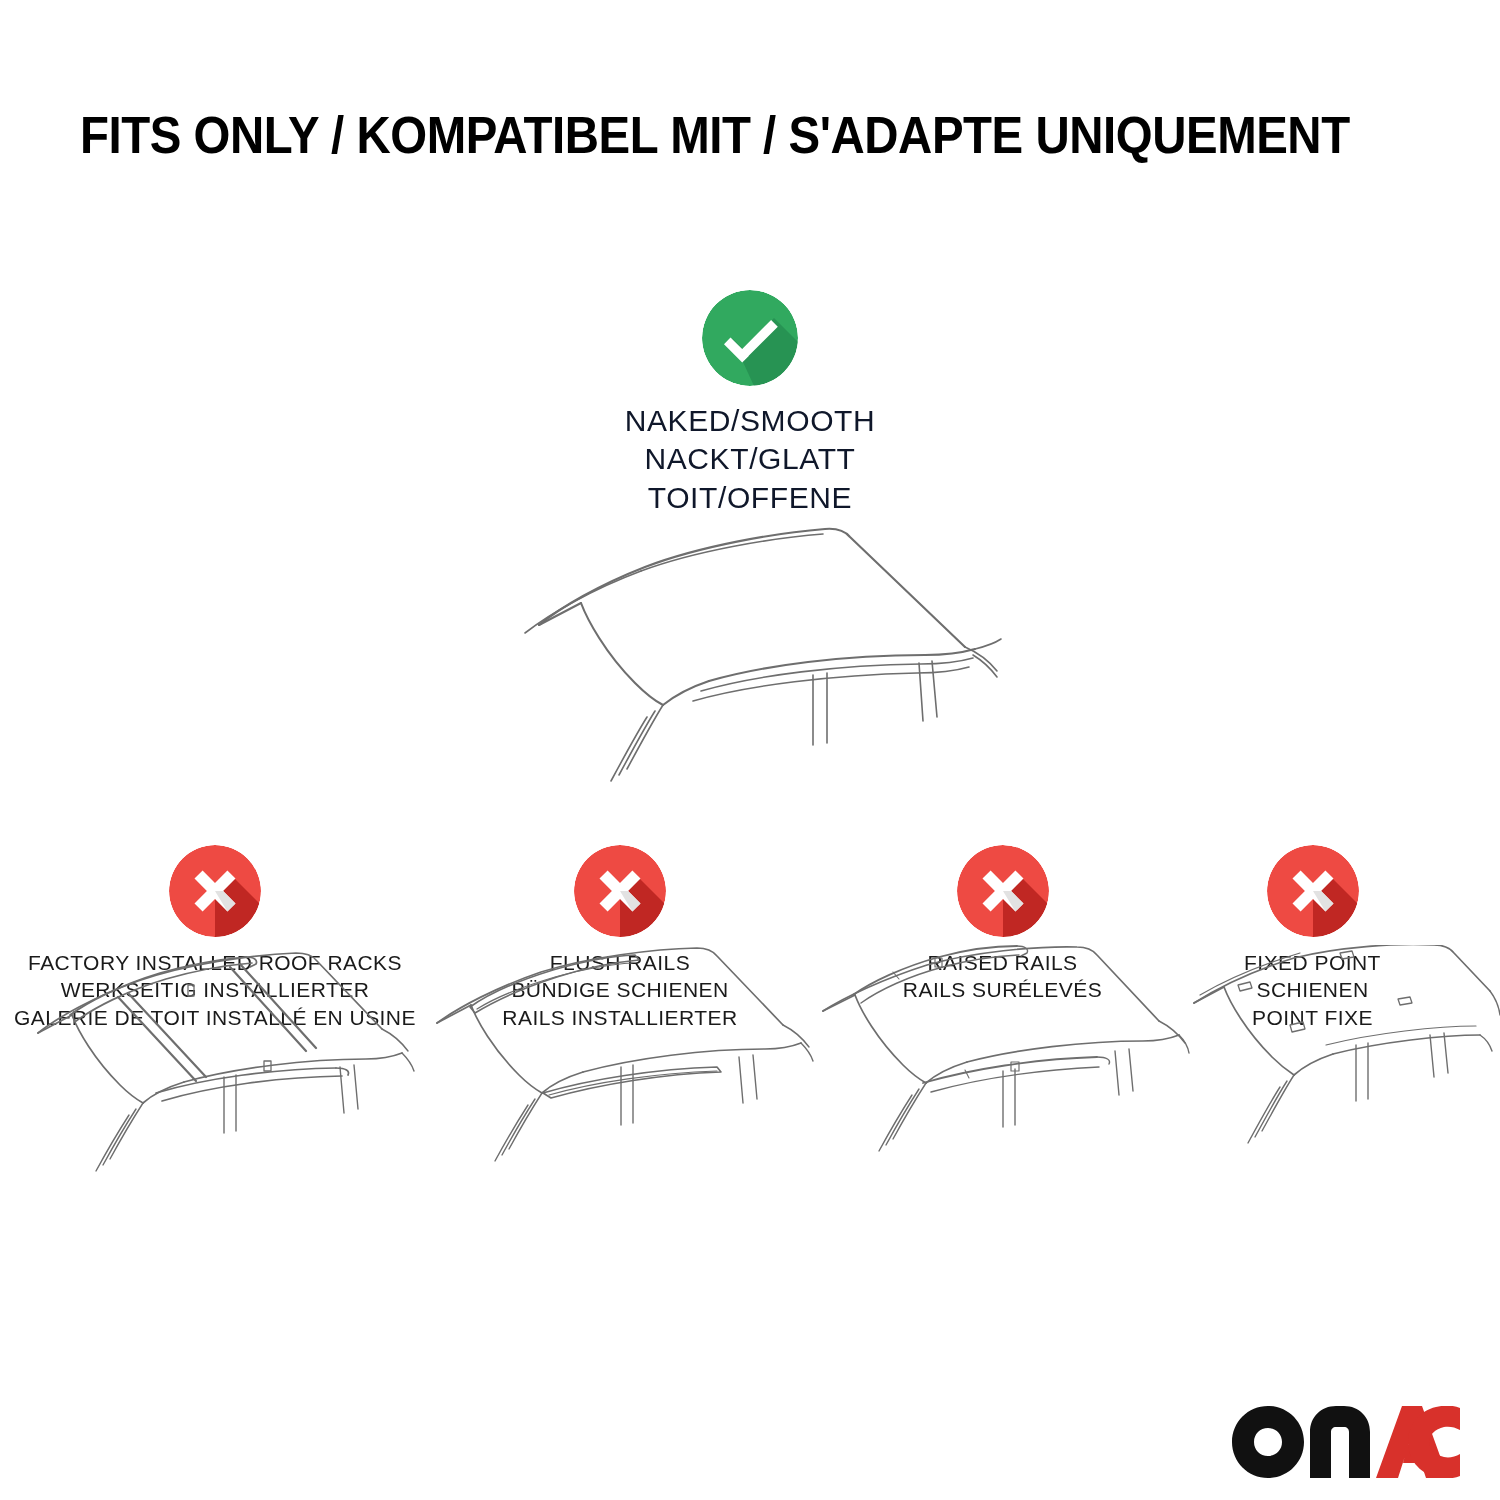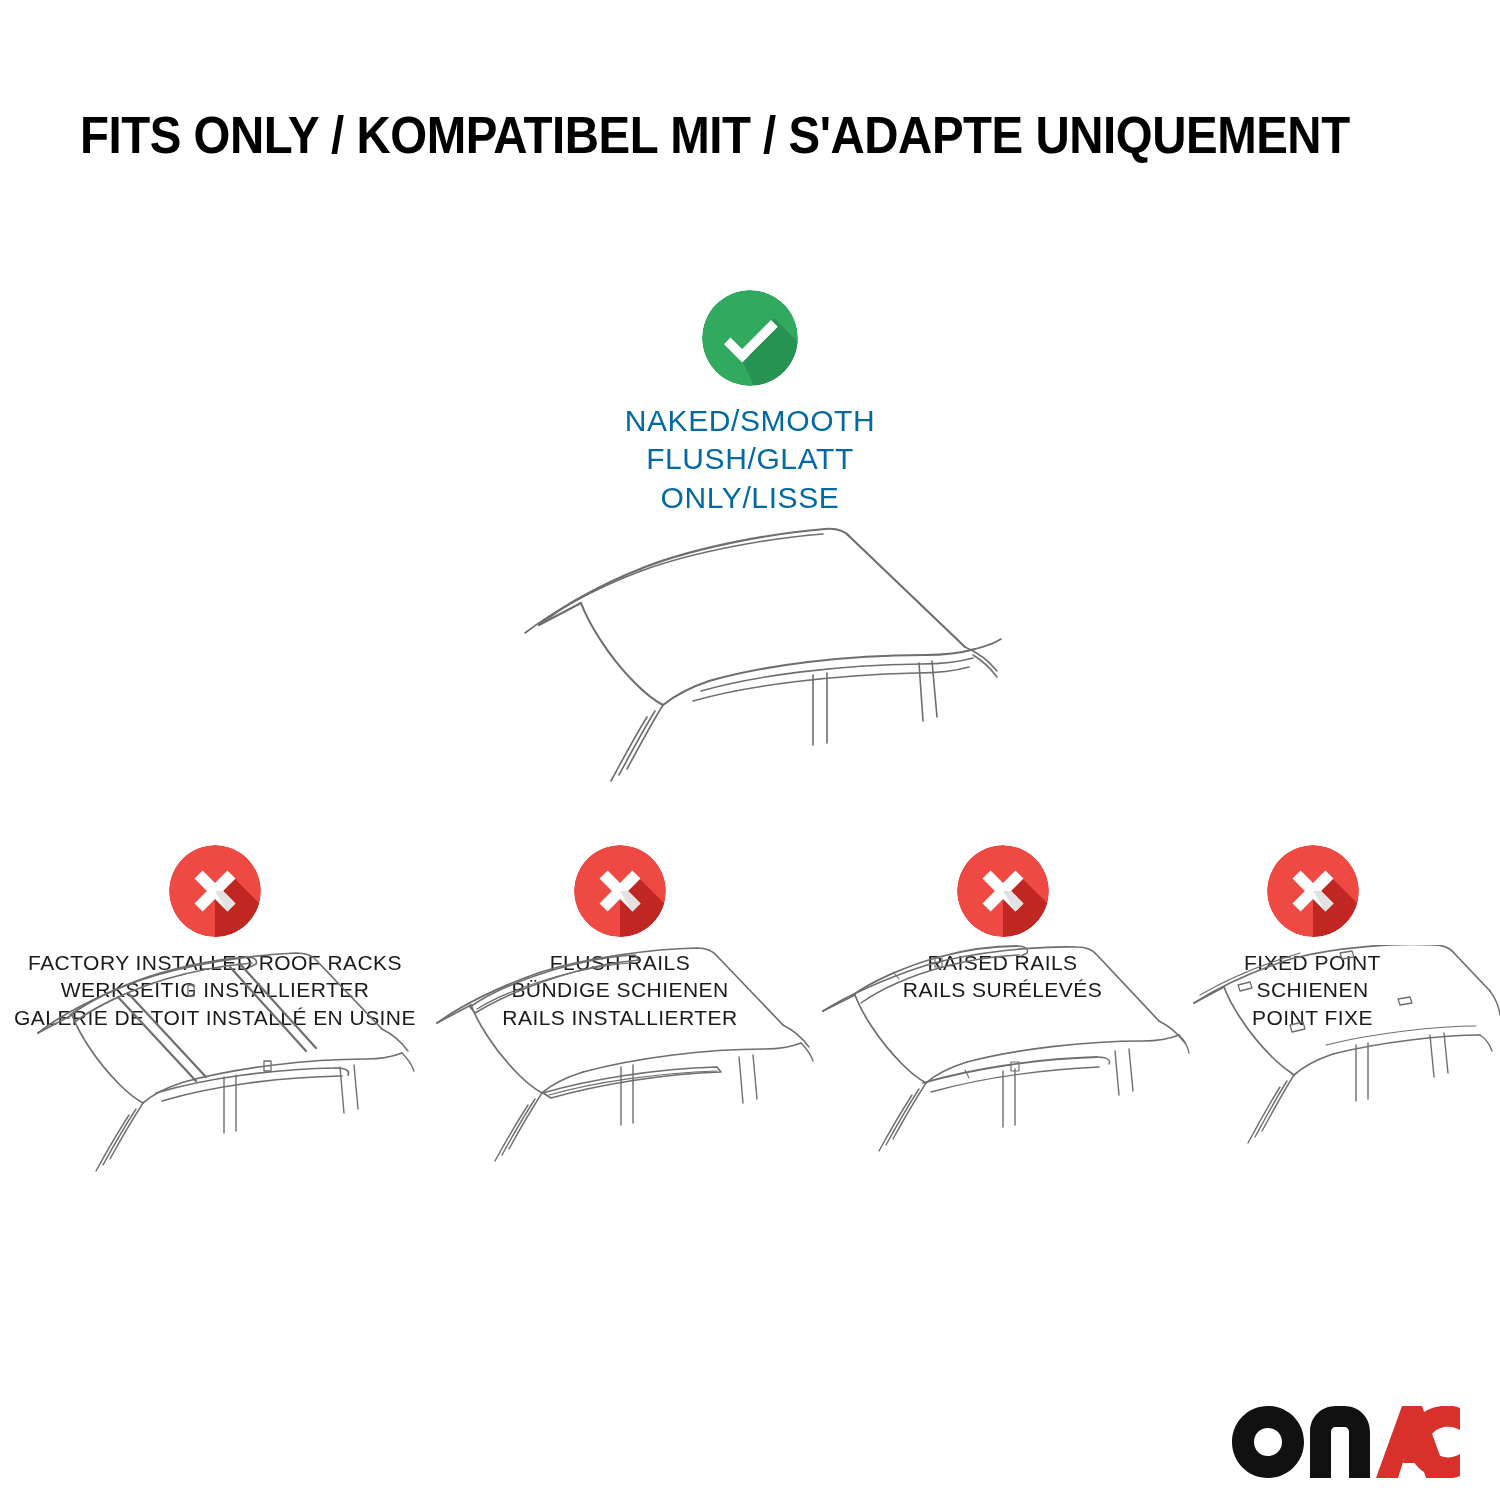--- a/index.html
+++ b/index.html
@@ -40,21 +40,21 @@
     position:relative;
     margin:0 auto;
     overflow:hidden;
   }
   .badge svg{position:absolute;left:0;top:0;}
 
   .caption{
     margin-top:16px;
     font-size:30px;
     line-height:1.28;
-    color:#0369a1;
+    color:#0f172a;
     letter-spacing:0.6px;
     font-weight:400;
   }
   .caption div{white-space:nowrap;}
 
   
   .hero-art{
     position:absolute;
     left:495px; top:515px;
     width:560px; height:300px;
@@ -126,22 +126,22 @@
         <g clip-path="url(#okclip)">
           <circle cx="48" cy="48" r="48" fill="#31a95f"></circle>
           <path d="M30 48 L41 59 L72 28 L96 52 L96 96 L52 96 Z" fill="#1f8249" opacity="0.55"></path>
           <path d="M28.5 47.5 l-6.5 6.8 18.2 18.2 6.6 -6.6 -0.1 -0.1 29.1 -29.1 -6.7 -6.7 -28.9 28.9 z" fill="#ffffff"></path>
         </g>
       </svg>
     </div>
 
     <div class="caption">
       <div>NAKED/SMOOTH</div>
-      <div>FLUSH/GLATT</div>
-      <div>ONLY/LISSE</div>
+      <div>NACKT/GLATT</div>
+      <div>TOIT/OFFENE</div>
     </div>
   </div>
 
   <div class="hero-art">
     <svg width="560" height="300" viewBox="0 0 560 300" aria-hidden="true">
       <g fill="none" stroke="#6e6e6e" stroke-width="2.1" stroke-linecap="round" stroke-linejoin="round">
 
         <path d="M44 110 C66 92 104 70 150 52 C205 31 280 18 330 14 C342 13 350 16 355 22
                  L470 132"></path>
         <path d="M44 110 L86 88"></path>

